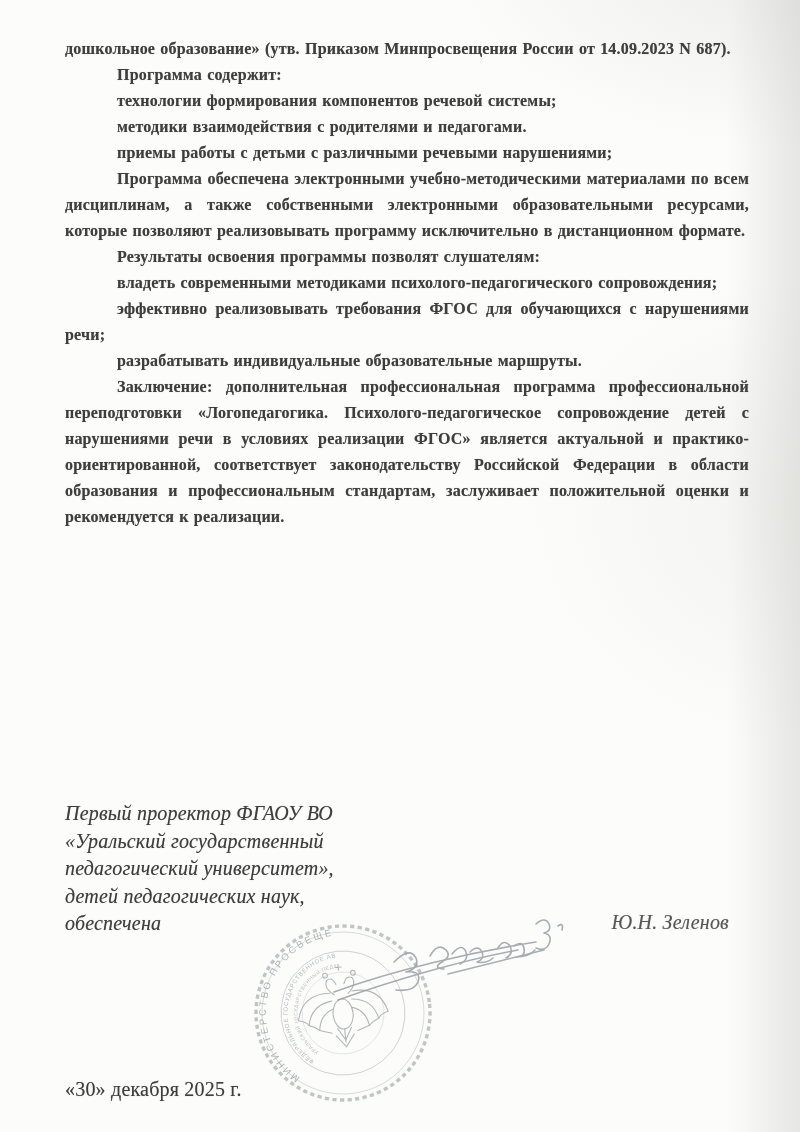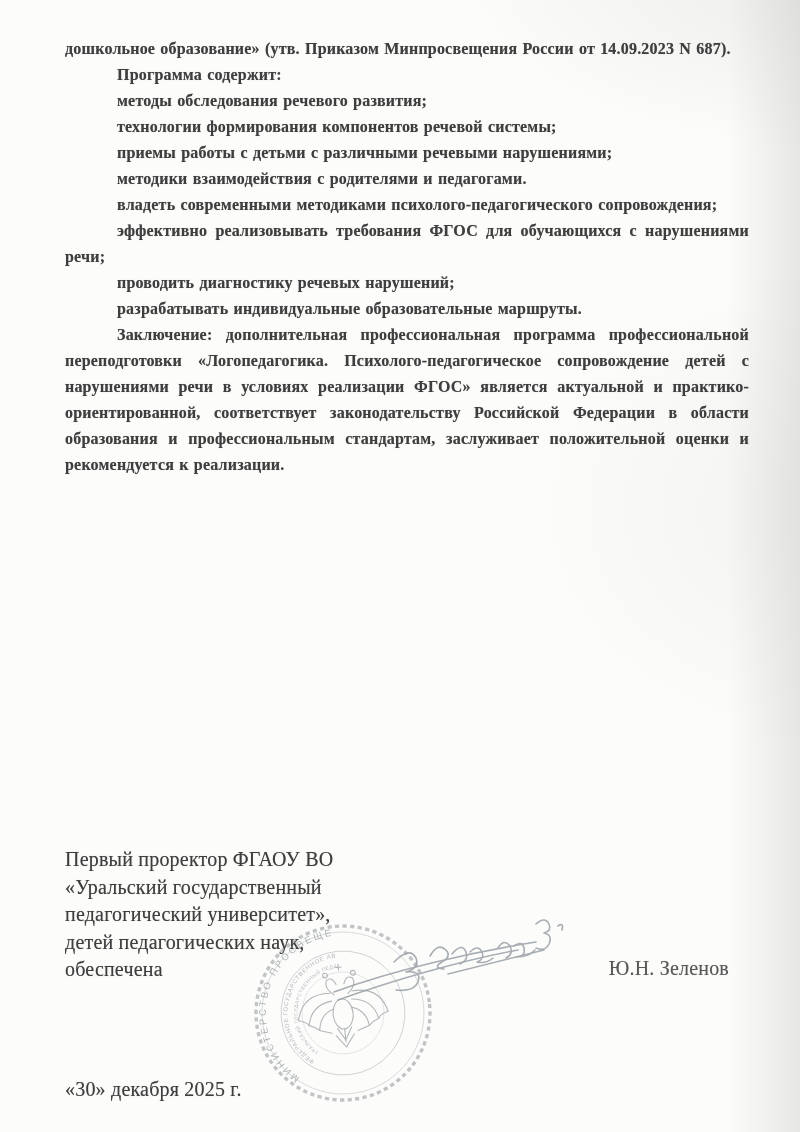--- a/index.html
+++ b/index.html
@@ -23,23 +23,23 @@
   }
   .text-flow{
     position:absolute;left:65px;top:36px;width:684px;
     font-size:16px;line-height:26px;color:var(--ink);
     text-shadow:0 0 .7px rgba(62,62,62,.5);
     letter-spacing:.2px;word-spacing:1px;font-weight:bold;
   }
   .text-flow p{margin:0;text-align:justify;text-align-last:left;}
   .text-flow p.indent{text-indent:52px;}
   .sig-block{
-    position:absolute;left:65px;top:846px;width:684px;height:150px;
+    position:absolute;left:65px;top:800px;width:684px;height:150px;
     font-size:20px;line-height:27.5px;color:var(--ink);
-    text-shadow:0 0 .7px rgba(62,62,62,.5);letter-spacing:.2px;
+    text-shadow:0 0 .7px rgba(62,62,62,.5);letter-spacing:.2px;font-style:italic;
   }
   .sig-block .sig-line{white-space:nowrap;}
   .sig-name{
     position:absolute;top:109px;right:20px;
     color:var(--ink-light);text-shadow:0 0 .8px rgba(88,88,88,.45);
   }
   .date-line{
     position:absolute;left:65px;top:1078px;
     font-size:20px;color:var(--ink);letter-spacing:.2px;
     text-shadow:0 0 .7px rgba(62,62,62,.5);
@@ -55,27 +55,27 @@
   .scrawl{position:absolute;left:330px;top:910px;width:240px;height:100px;}
 </style>
 </head>
 <body>
 
 <div class="page">
 
   <div class="text-flow">
     <p>дошкольное образование» (утв. Приказом Минпросвещения России от 14.09.2023 N 687).</p>
     <p class="indent">Программа содержит:</p>
-    <p class="indent">методы обследования речевого развития;</p>
     <p class="indent">технологии формирования компонентов речевой системы;</p>
+    <p class="indent">методики взаимодействия с родителями и педагогами.</p>
     <p class="indent">приемы работы с детьми с различными речевыми нарушениями;</p>
-    <p class="indent">методики взаимодействия с родителями и педагогами.</p>
+    <p class="indent">Программа обеспечена электронными учебно-методическими материалами по всем дисциплинам, а также собственными электронными образовательными ресурсами, которые позволяют реализовывать программу исключительно в дистанционном формате.</p>
+    <p class="indent">Результаты освоения программы позволят слушателям:</p>
     <p class="indent">владеть современными методиками психолого-педагогического сопровождения;</p>
     <p class="indent">эффективно реализовывать требования ФГОС для обучающихся с нарушениями речи;</p>
-    <p class="indent">проводить диагностику речевых нарушений;</p>
     <p class="indent">разрабатывать индивидуальные образовательные маршруты.</p>
     <p class="indent">Заключение: дополнительная профессиональная программа профессиональной переподготовки «Логопедагогика. Психолого-педагогическое сопровождение детей с нарушениями речи в условиях реализации ФГОС» является актуальной и практико-ориентированной, соответствует законодательству Российской Федерации в области образования и профессиональным стандартам, заслуживает положительной оценки и рекомендуется к реализации.</p>
   </div>
 
   <div class="sig-block">
     <div class="sig-line">Первый проректор ФГАОУ ВО</div>
     <div class="sig-line">«Уральский государственный</div>
     <div class="sig-line">педагогический университет»,</div>
     <div class="sig-line">детей педагогических наук,</div>
     <div class="sig-line">обеспечена</div>

